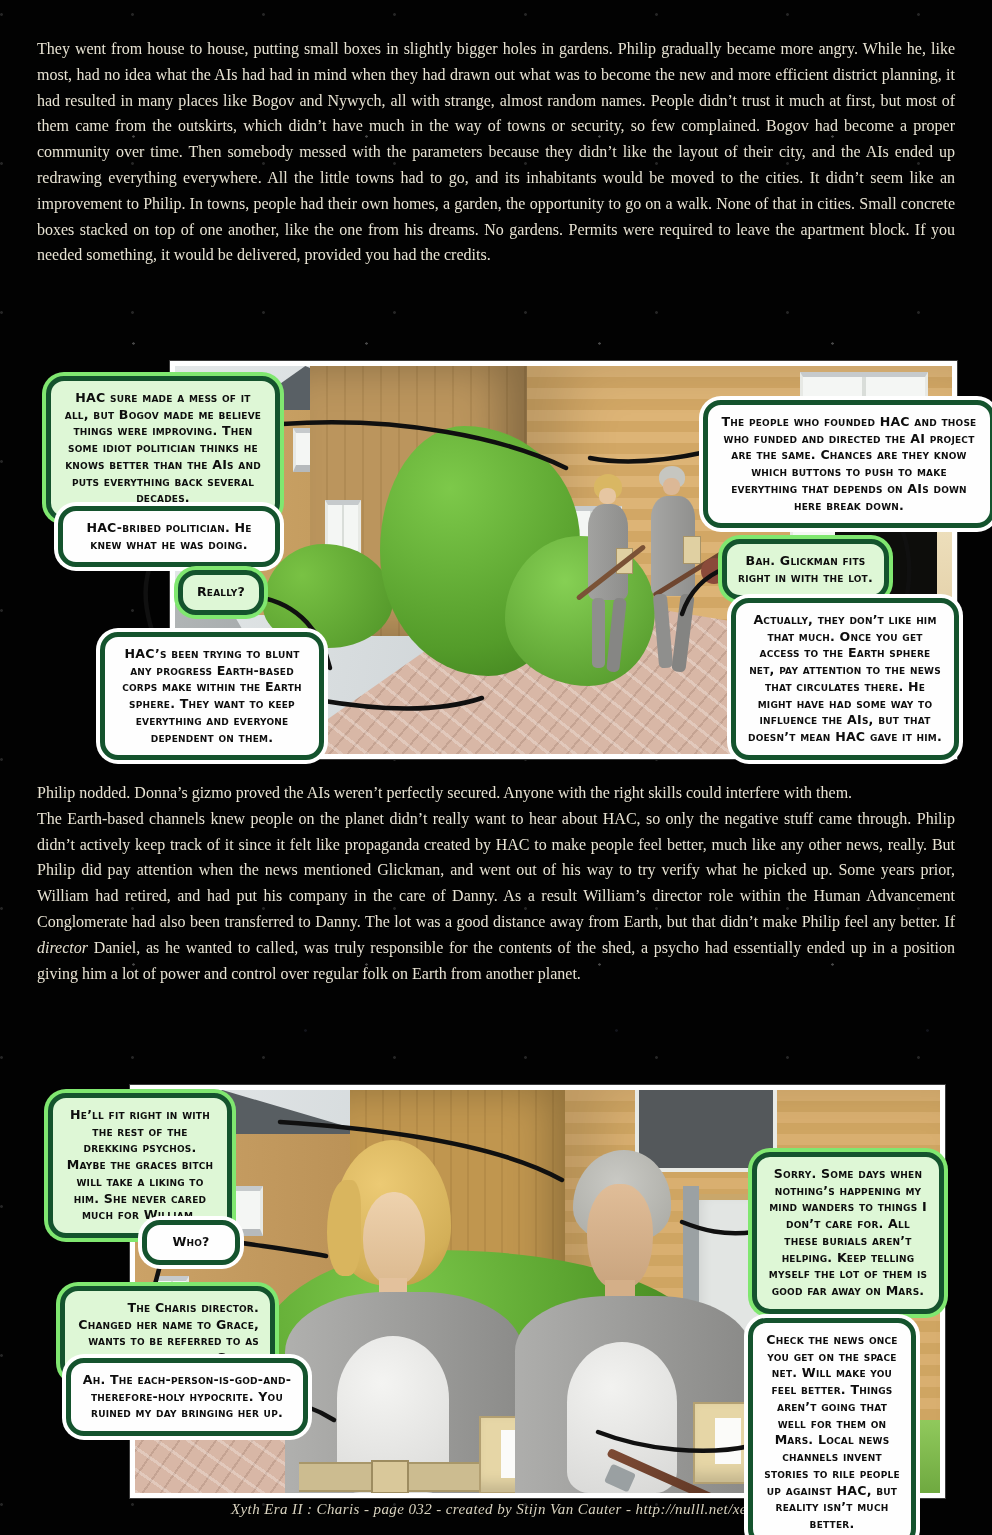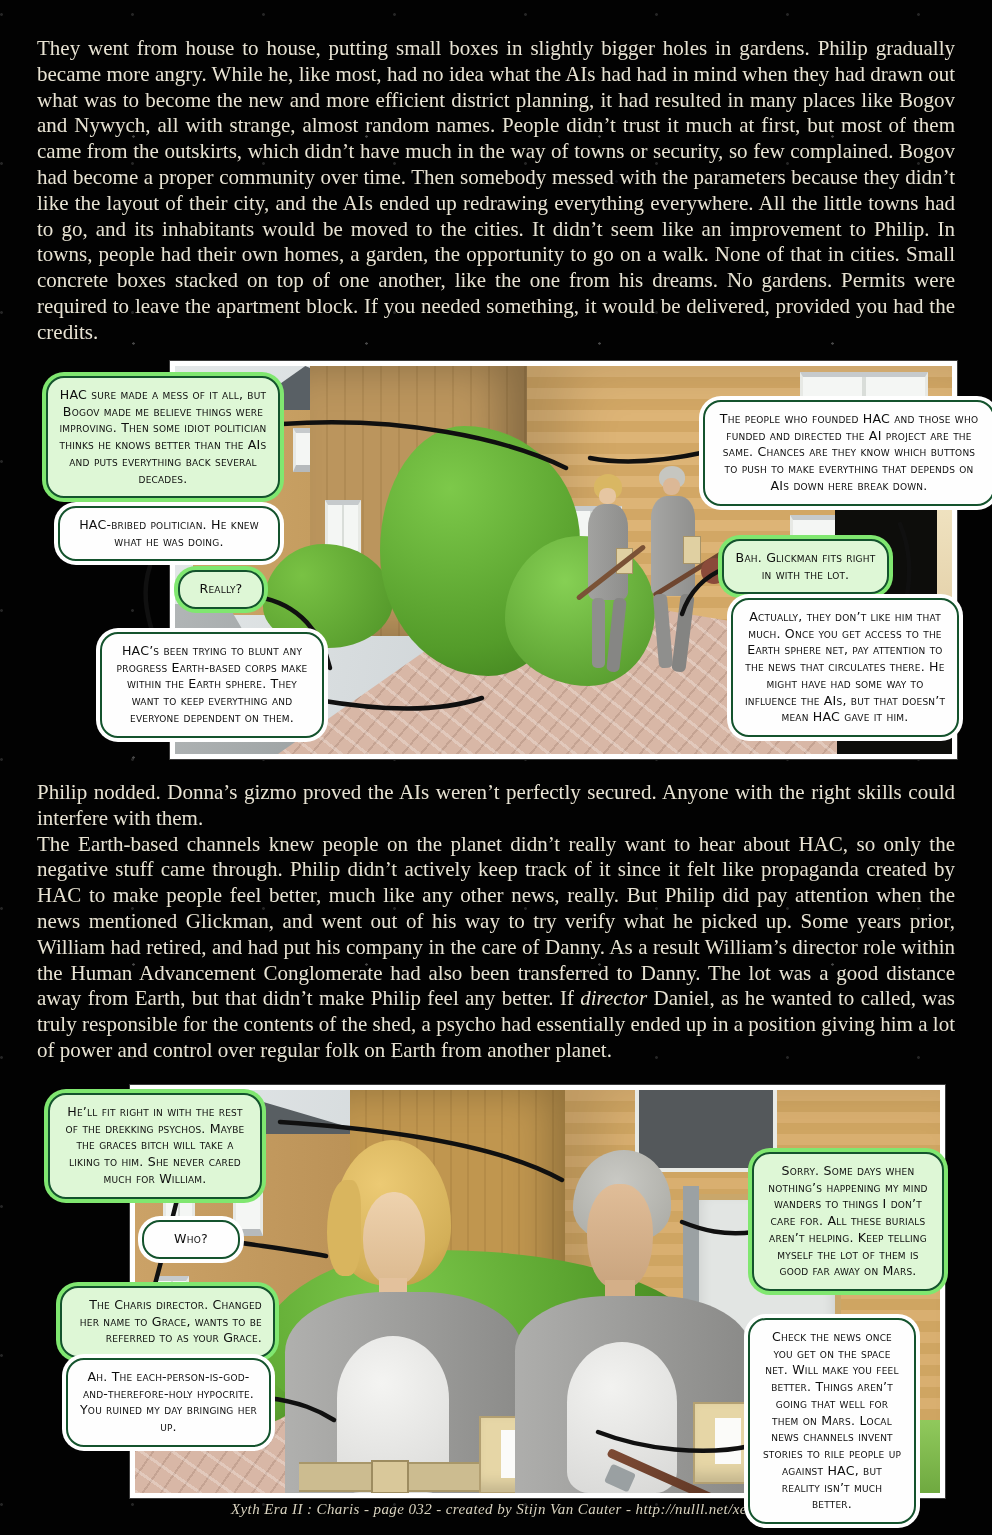--- a/index.html
+++ b/index.html
@@ -6,31 +6,31 @@
   .page{position:relative;width:992px;height:1535px;background:#020202;overflow:hidden;
         font-family:"Liberation Serif",serif;}
   .starfield{position:absolute;inset:0;z-index:0;opacity:.5;pointer-events:none;
     background-image:
       radial-gradient(rgba(255,255,255,.55) 1px, transparent 1.6px),
       radial-gradient(rgba(255,255,255,.28) 1px, transparent 1.6px),
       radial-gradient(rgba(180,190,255,.20) 1px, transparent 1.8px);
     background-size:233px 207px,131px 149px,311px 283px;
     background-position:17px 33px,67px 89px,150px 40px;}
   .narr-block{position:absolute;left:37px;width:918px;z-index:2;color:#e8e3d3;
-      font-size:21px;line-height:25.8px;text-align:justify;}
+      font-size:16px;line-height:25.8px;text-align:justify;}
   .narr-block p{margin:0;}
   .narr-block i{font-style:italic;}
   .panel{position:absolute;z-index:1;background:#fff;padding:5px;box-shadow:0 0 0 1px #3a3a3a;box-sizing:border-box;}
   .scene{position:relative;width:100%;height:100%;overflow:hidden;background:linear-gradient(100deg,#e4e8e9,#c9cfd2 55%,#b6bcbf);}
   .b{position:absolute;}
   .window{background:linear-gradient(90deg,#f4f6f4 48%,#d9ddd9 48% 52%,#f4f6f4 52%);
       border:3px solid #e7e9e5;border-top:5px solid #c6cacc;border-bottom:7px solid #b6babc;box-sizing:border-box;}
-  .bubble{position:absolute;z-index:5;font-family:"DejaVu Sans",sans-serif;font-weight:400;
+  .bubble{position:absolute;z-index:5;font-family:"DejaVu Sans",sans-serif;font-weight:700;
       font-size:12.6px;line-height:1.33;font-variant-caps:small-caps;letter-spacing:.2px;
-      text-align:center;color:#0e0e0e;border:2px solid #14532d;border-radius:18px;
+      text-align:center;color:#0e0e0e;border:5px solid #14532d;border-radius:18px;
       padding:9px 11px;box-sizing:border-box;}
   .bubble.white{background:#fefefe;box-shadow:0 0 0 4px #ffffff;}
   .bubble.green{background:#def7d6;box-shadow:0 0 0 4px #80e770;}
   .tails{position:absolute;left:0;top:0;z-index:4;pointer-events:none;}
   .footer{position:absolute;left:0;top:1501px;width:100%;text-align:center;z-index:2;
       color:#d9d3bf;font-style:italic;font-size:15px;letter-spacing:.4px;}
   .person .hair,.person .face,.person .torso,.person .legs,.person .box,.person .tool{position:absolute;}
 </style>
 </head>
 <body>
@@ -157,21 +157,21 @@
   </svg>
 
   <div class="bubble green" style="left:46px;top:376px;width:234px;">HAC sure made a mess of it all, but Bogov made me believe things were improving. Then some idiot politician thinks he knows better than the AIs and puts everything back several decades.</div>
   <div class="bubble white" style="left:58px;top:506px;width:222px;">HAC-bribed politician. He knew what he was doing.</div>
   <div class="bubble green" style="left:178px;top:570px;width:86px;">Really?</div>
   <div class="bubble white" style="left:100px;top:632px;width:224px;">HAC’s been trying to blunt any progress Earth-based corps make within the Earth sphere. They want to keep everything and everyone dependent on them.</div>
   <div class="bubble white" style="left:703px;top:400px;width:292px;">The people who founded HAC and those who funded and directed the AI project are the same. Chances are they know which buttons to push to make everything that depends on AIs down here break down.</div>
   <div class="bubble green" style="left:722px;top:539px;width:167px;">Bah. Glickman fits right in with the lot.</div>
   <div class="bubble white" style="left:731px;top:598px;width:228px;">Actually, they don’t like him that much. Once you get access to the Earth sphere net, pay attention to the news that circulates there. He might have had some way to influence the AIs, but that doesn’t mean HAC gave it him.</div>
 
-  <div class="bubble green" style="left:48px;top:1093px;width:214px;">He’ll fit right in with the rest of the drekking psychos. Maybe the graces bitch will take a liking to him. She never cared much for William.</div>
+  <div class="bubble green" style="left:48px;top:1093px;width:184px;">He’ll fit right in with the rest of the drekking psychos. Maybe the graces bitch will take a liking to him. She never cared much for William.</div>
   <div class="bubble white" style="left:142px;top:1220px;width:98px;">Who?</div>
   <div class="bubble green" style="left:60px;top:1286px;width:215px;text-align:right;">The Charis director. Changed her name to Grace, wants to be referred to as your Grace.</div>
-  <div class="bubble white" style="left:66px;top:1358px;width:205px;">Ah. The each-person-is-god-and-therefore-holy hypocrite. You ruined my day bringing her up.</div>
+  <div class="bubble white" style="left:66px;top:1358px;width:242px;">Ah. The each-person-is-god-and-therefore-holy hypocrite. You ruined my day bringing her up.</div>
   <div class="bubble green" style="left:752px;top:1152px;width:192px;">Sorry. Some days when nothing’s happening my mind wanders to things I don’t care for. All these burials aren’t helping. Keep telling myself the lot of them is good far away on Mars.</div>
   <div class="bubble white" style="left:748px;top:1318px;width:168px;">Check the news once you get on the space net. Will make you feel better. Things aren’t going that well for them on Mars. Local news channels invent stories to rile people up against HAC, but reality isn’t much better.</div>
 
   <div class="footer">Xyth Era II : Charis - page 032 - created by Stijn Van Cauter - http://nulll.net/xera</div>
 </div>
 
 </body></html>

